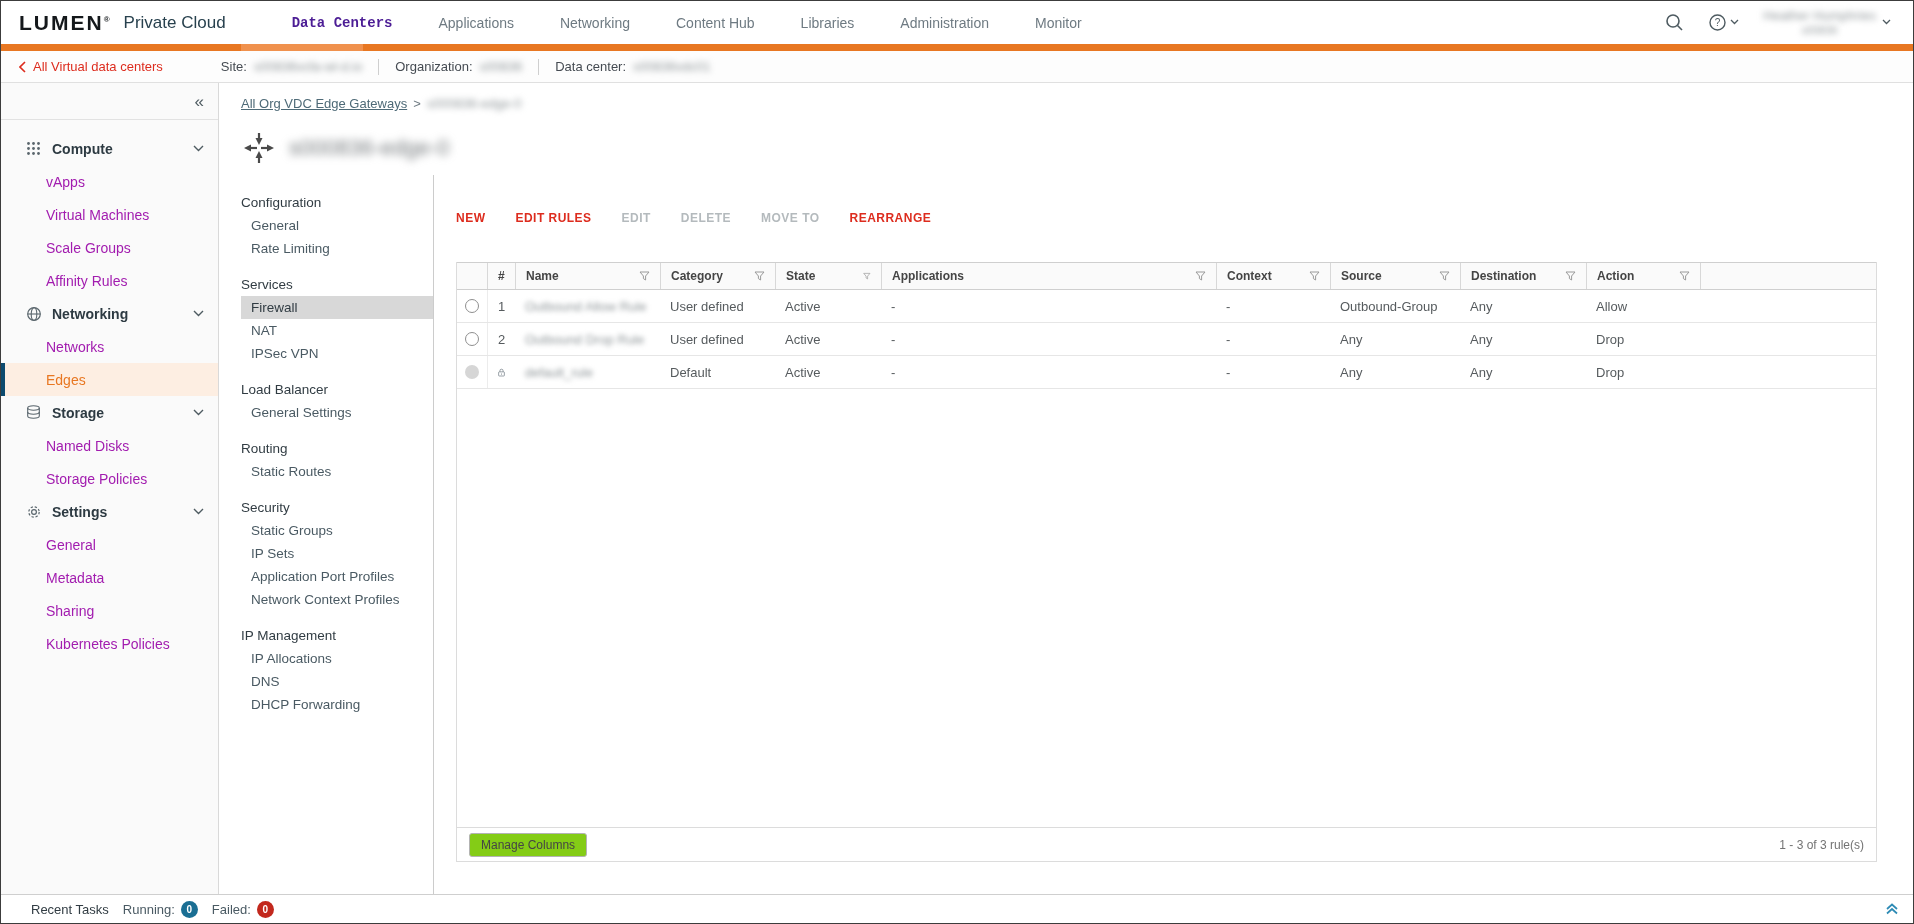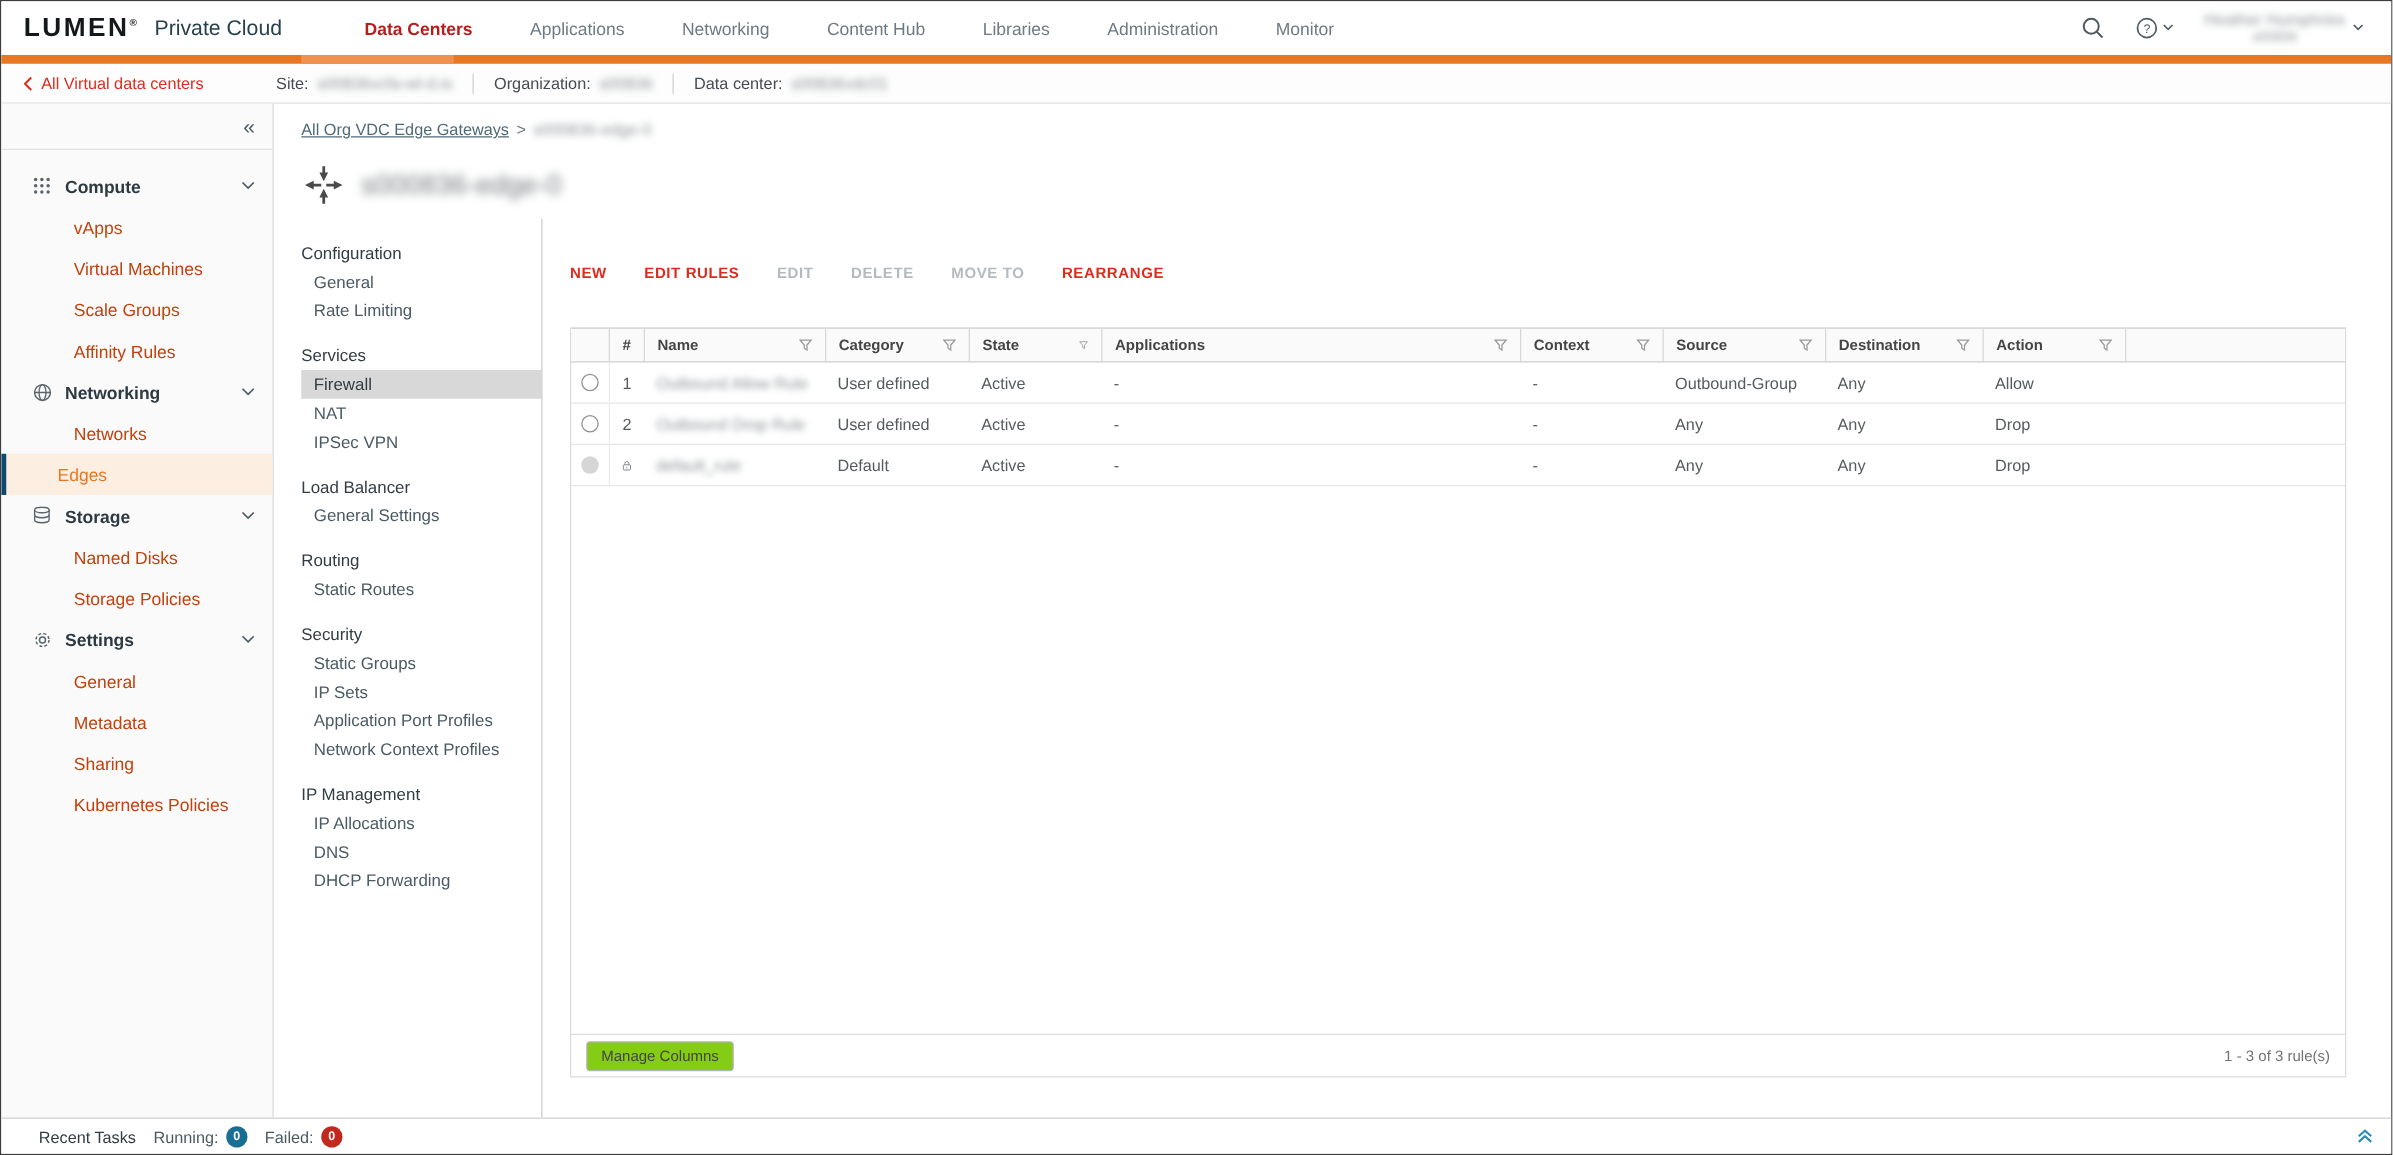--- a/index.html
+++ b/index.html
@@ -11,21 +11,21 @@
     display:flex; flex-direction:column; overflow:hidden;
     color:#454b52;
   }
   
   .topbar { height:43px; display:flex; align-items:center; padding:0 22px 0 18px; background:#fff; flex:0 0 auto; }
   .logo { font-size:21px; font-weight:bold; letter-spacing:2px; color:#14181b; white-space:nowrap; }
   .logo sup { font-size:8px; letter-spacing:0; }
   .product { font-size:17px; color:#28414e; margin-left:14px; white-space:nowrap; }
   .topnav { display:flex; margin-left:66px; gap:46px; align-items:center; }
   .topnav .nav-item { font-size:14px; color:#6e7a82; cursor:pointer; white-space:nowrap; }
-  .topnav .nav-item.active { color:#b91c1c; font-weight:bold; }
+  .topnav .nav-item.active { color:#4c1d95; font-weight:bold;font-family:Liberation Mono, monospace; }
   .top-right { margin-left:auto; display:flex; align-items:center; gap:24px; }
   .icon-btn { display:flex; align-items:center; gap:3px; cursor:pointer; }
   .user-block { display:flex; align-items:center; gap:6px; }
   .user-lines { display:flex; flex-direction:column; align-items:center; line-height:1.1; }
   .user-name { font-size:13px; color:#6e7a82; }
   .user-detail { font-size:11px; color:#8a949a; }
   
   .orange-bar { height:7px; background:#e87722; position:relative; flex:0 0 auto; }
   .orange-bar .active-seg { position:absolute; top:0; left:240px; width:122px; height:7px; background:#f0914d; }
   
@@ -37,21 +37,21 @@
   .redacted { filter:blur(3px); color:#8f9699; user-select:none; }
   
   .body { flex:1; display:flex; min-height:0; }
   
   .sidebar { width:218px; background:#fafafa; border-right:1px solid #d9d9d9; flex:0 0 auto; display:flex; flex-direction:column; }
   .collapse-row { height:37px; display:flex; align-items:center; justify-content:flex-end; padding-right:14px; border-bottom:1px solid #e2e2e2; }
   .collapse-glyph { font-size:17px; color:#4e5b61; cursor:pointer; line-height:1; }
   .side-nav { padding-top:12px; }
   .side-section { height:33px; display:flex; align-items:center; padding:0 14px 0 24px; cursor:pointer; }
   .side-section .s-label { font-size:14px; font-weight:bold; color:#2d3a42; margin-left:10px; flex:1; }
-  .side-item { height:33px; display:flex; align-items:center; padding-left:58px; font-size:14px; color:#c2410c; cursor:pointer; }
+  .side-item { height:33px; display:flex; align-items:center; padding-left:45px; font-size:14px; color:#a21caf; cursor:pointer; }
   .side-item.active { background:#fdeee2; border-left:4px solid #0c4a6e; padding-left:41px; color:#e87722; }
   .side-icon { width:17px; height:17px; display:inline-flex; align-items:center; justify-content:center; color:#5a666d; }
   .chev { flex:0 0 auto; }
   
   .main { flex:1; display:flex; flex-direction:column; min-width:0; padding-left:22px; }
   .breadcrumb { margin-top:13px; font-size:13px; display:flex; align-items:center; gap:6px; }
   .bc-link { color:#4e6a77; text-decoration:underline; cursor:pointer; }
   .bc-sep { color:#6e7a82; }
   .title-row { margin-top:16px; display:flex; align-items:center; gap:12px; height:42px; }
   .page-title { font-size:22px; color:#74797c; font-weight:normal; filter:blur(4px); user-select:none; }

